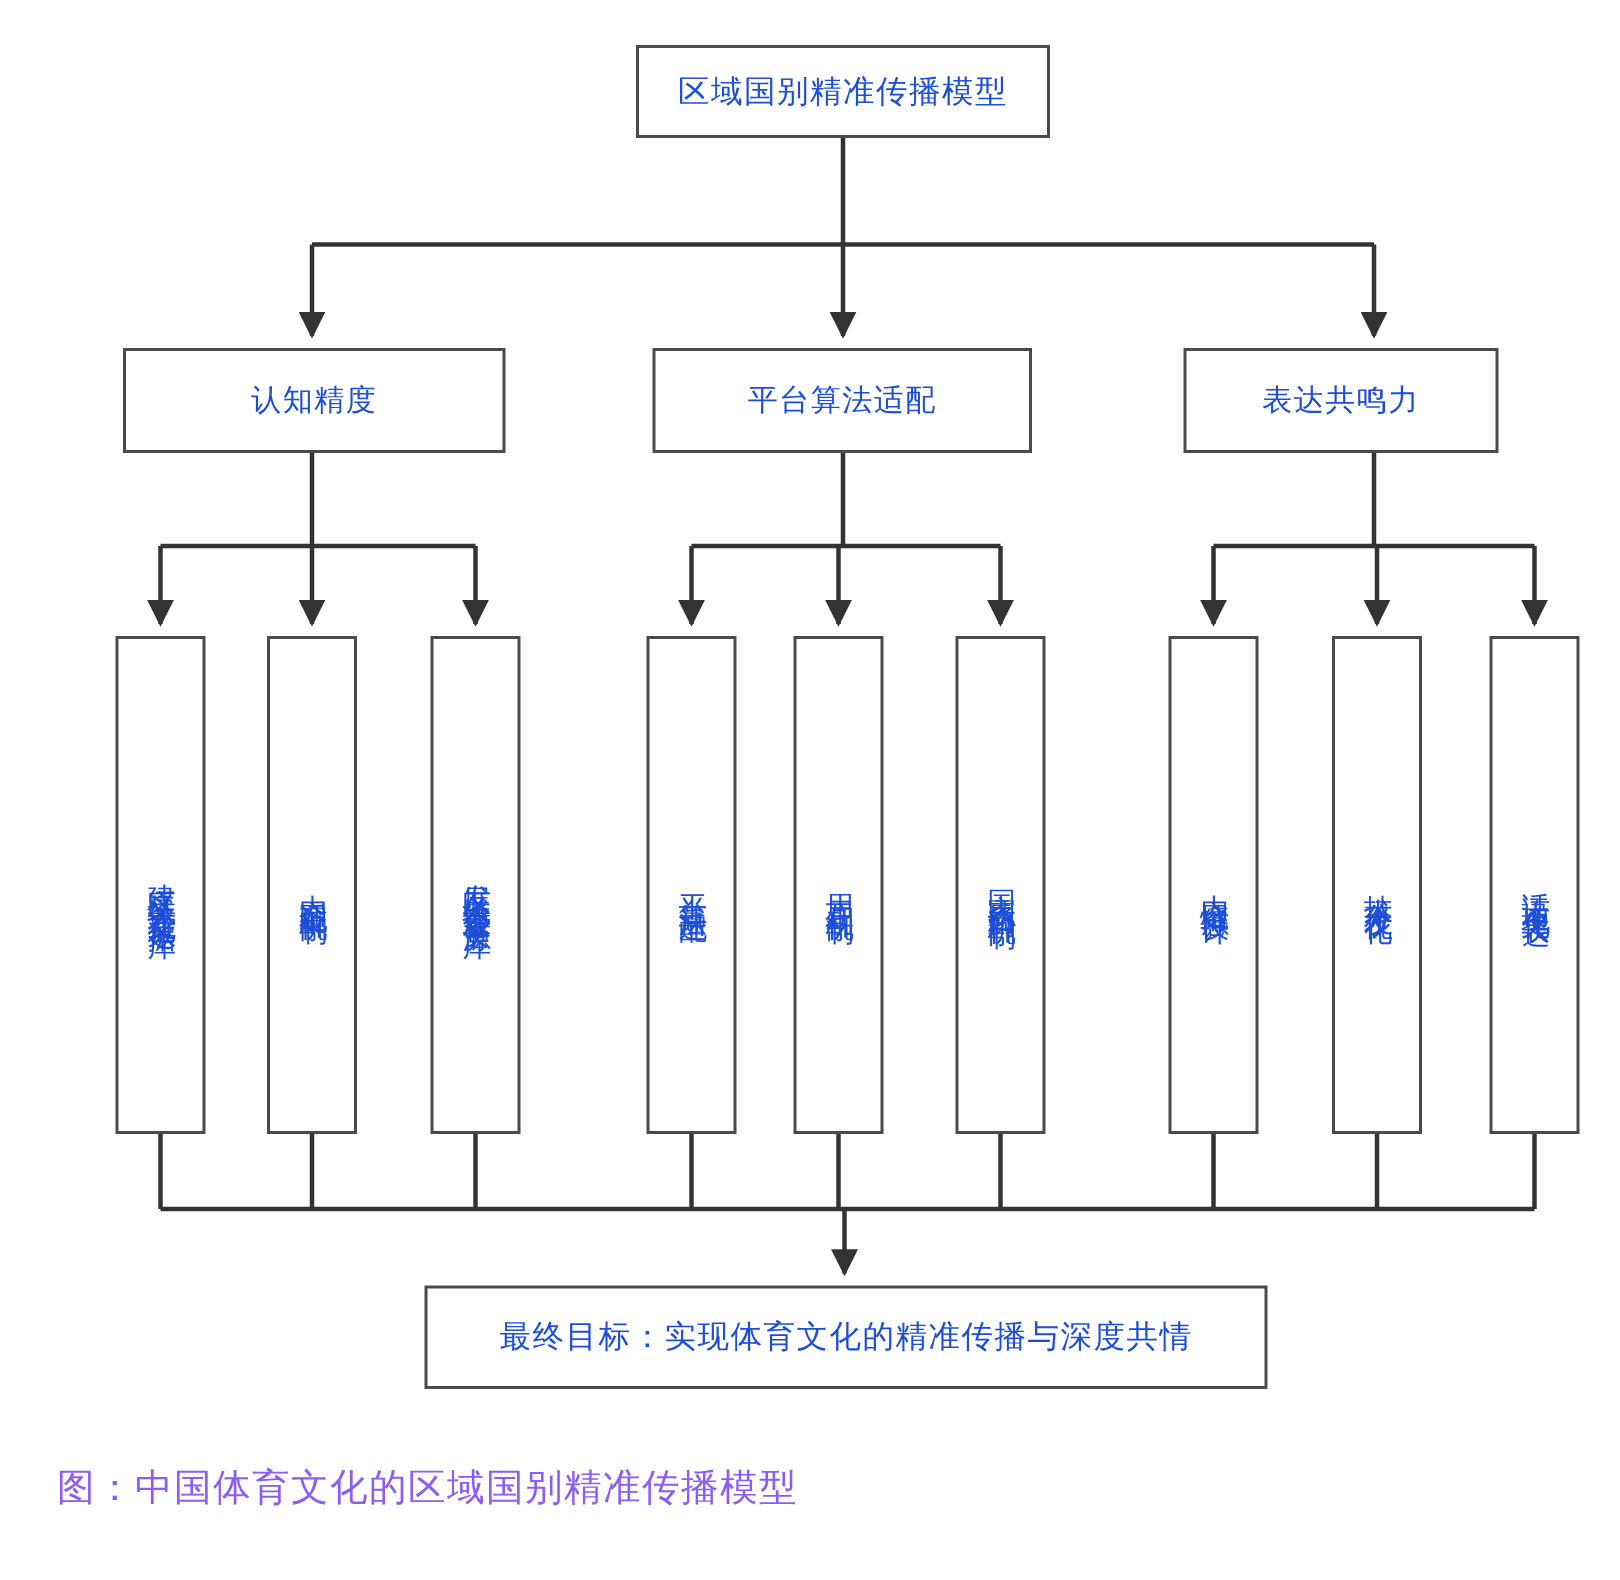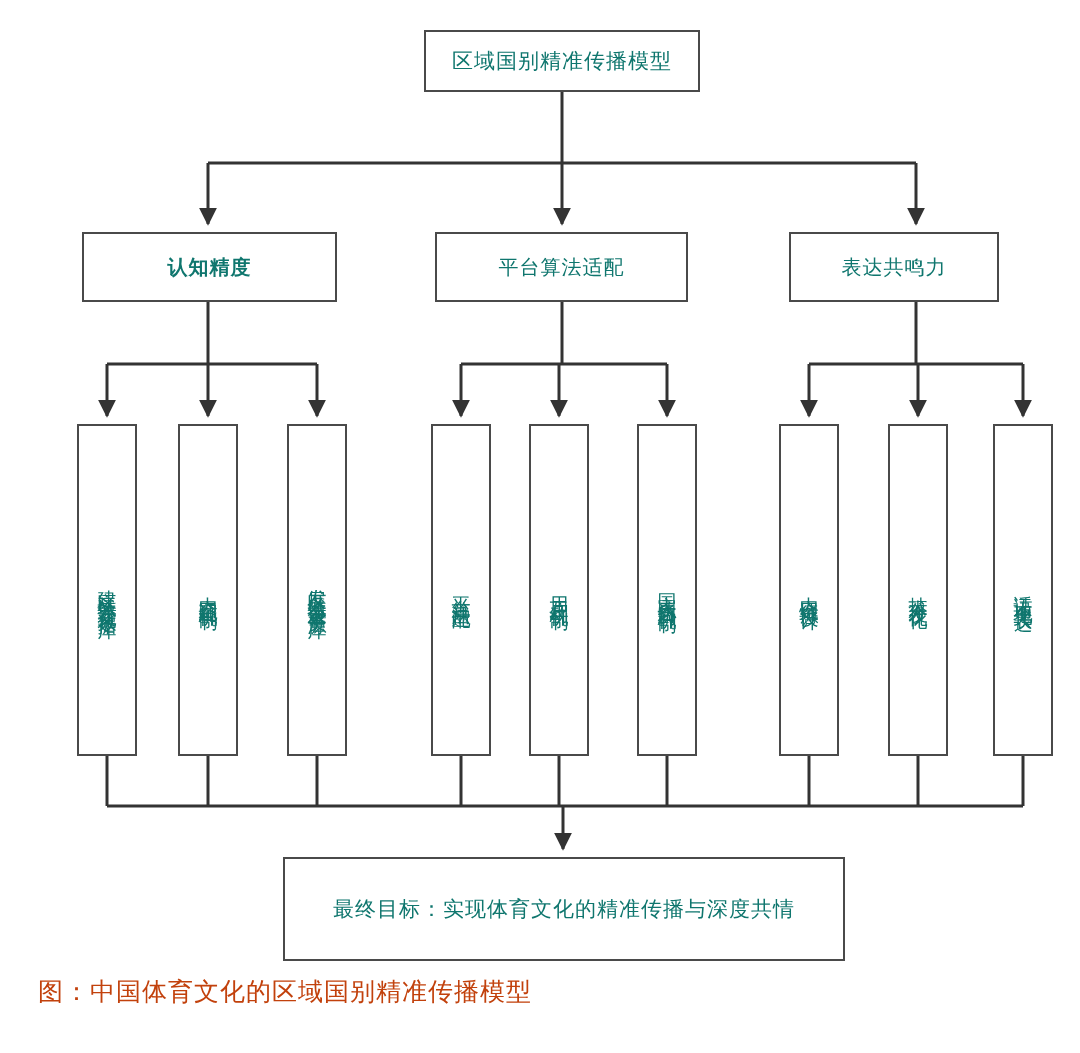--- a/index.html
+++ b/index.html
@@ -35,40 +35,40 @@
 
   .box {
     position: absolute;
     box-sizing: border-box;
     border: 2px solid #4a4a4a;
     background: #ffffff;
     display: flex;
     align-items: center;
     justify-content: center;
     text-align: left;
-    color: #0f766e;
+    color: #1d4ed8;
     line-height: 1.25;
   }
 
   .box-root {
     left: 424px;
     top: 30px;
     width: 276px;
     height: 62px;
     font-size: 21px;
     letter-spacing: 1px;
   }
 
   .box-pillar {
     top: 232px;
     height: 70px;
     font-size: 20px;
     letter-spacing: 1px;
   }
-  .pillar-1 { left: 82px;  width: 255px; font-weight: bold; }
+  .pillar-1 { left: 82px;  width: 255px; }
   .pillar-2 { left: 435px; width: 253px; }
   .pillar-3 { left: 789px; width: 210px; }
 
   .box-leaf {
     top: 424px;
     height: 332px;
     width: 60px;
     font-size: 19px;
     writing-mode: vertical-rl;
     text-orientation: upright;
@@ -89,32 +89,32 @@
   .leaf-5 { left: 529px; }
   .leaf-6 { left: 637px; }
   .leaf-7 { left: 779px; }
   .leaf-8 { left: 888px; }
   .leaf-9 { left: 993px; }
 
   .box-goal {
     left: 283px;
     top: 857px;
     width: 562px;
-    height: 104px;
+    height: 69px;
     font-size: 21px;
     letter-spacing: 1px;
   }
 
   .caption {
     position: absolute;
     left: 38px;
     top: 975px;
     font-family: "Liberation Sans", "DejaVu Sans", sans-serif;
     font-size: 25px;
-    color: #c2410c;
+    color: #8b5cf6;
     letter-spacing: 1px;
     white-space: nowrap;
   }
 </style>
 </head>
 <body>
 
 <div id="canvas">
 
   <svg id="svg-layer" viewBox="0 0 1080 1053" width="1080" height="1053" xmlns="http://www.w3.org/2000/svg">

